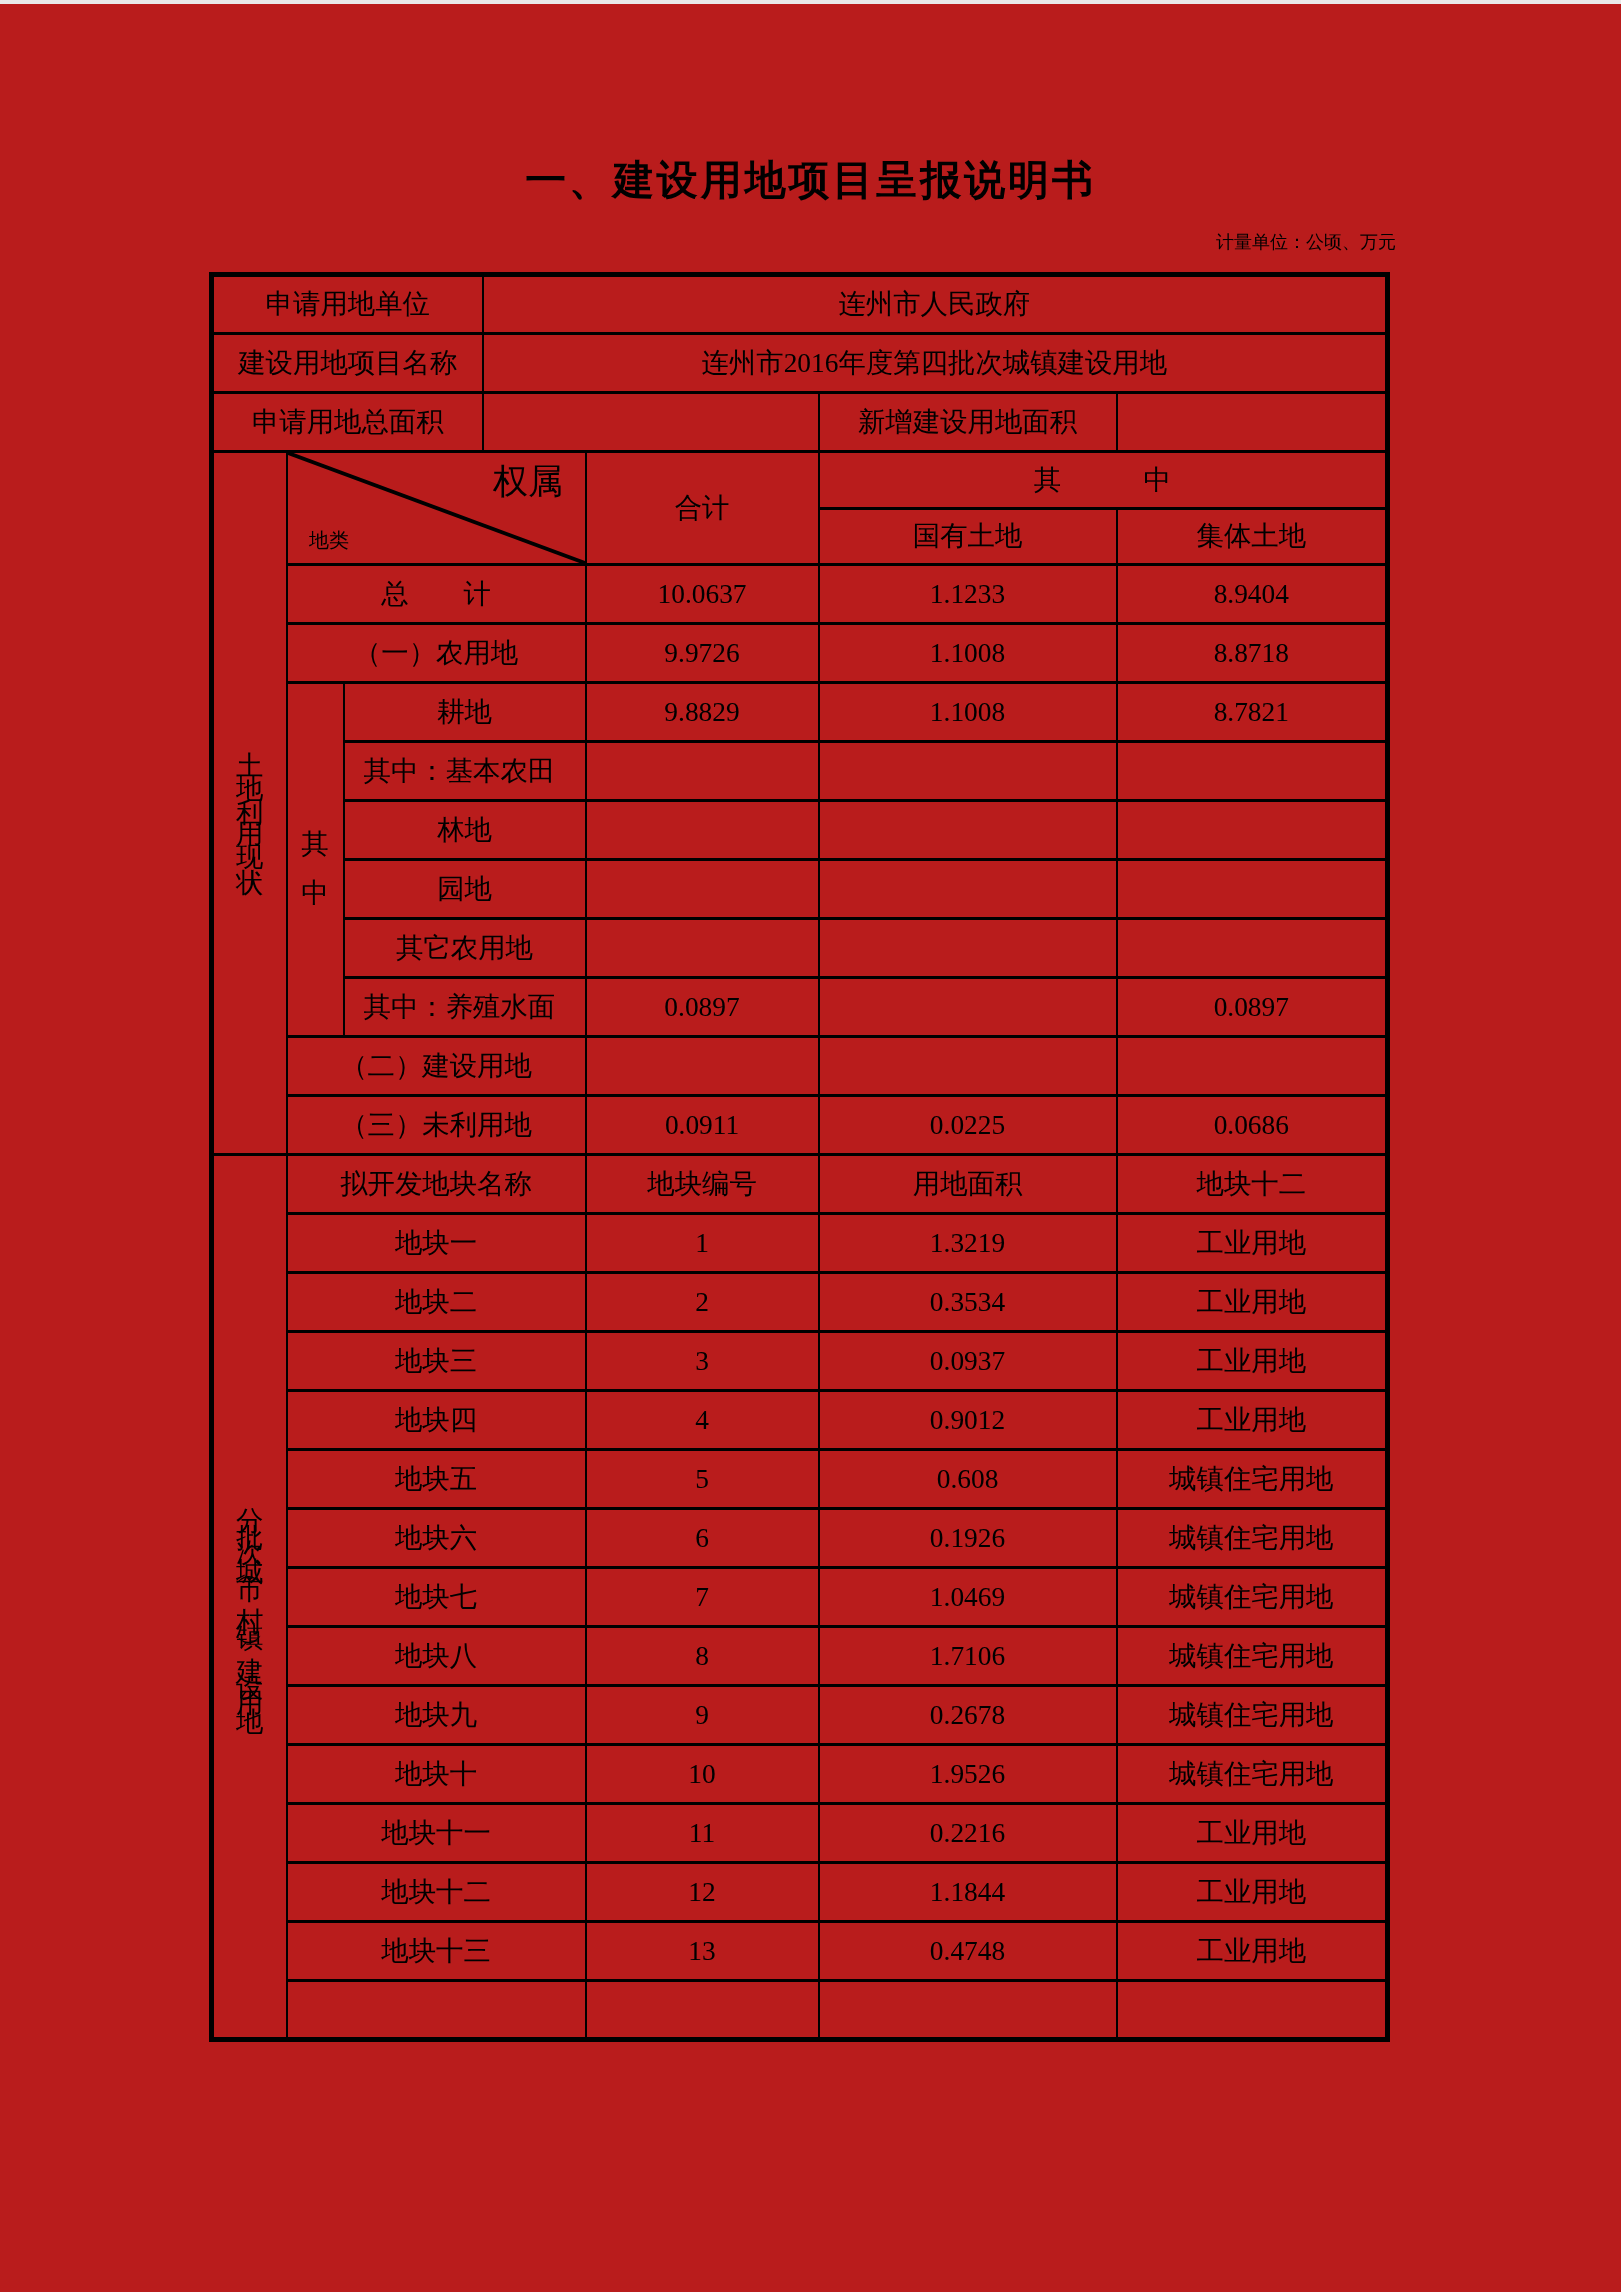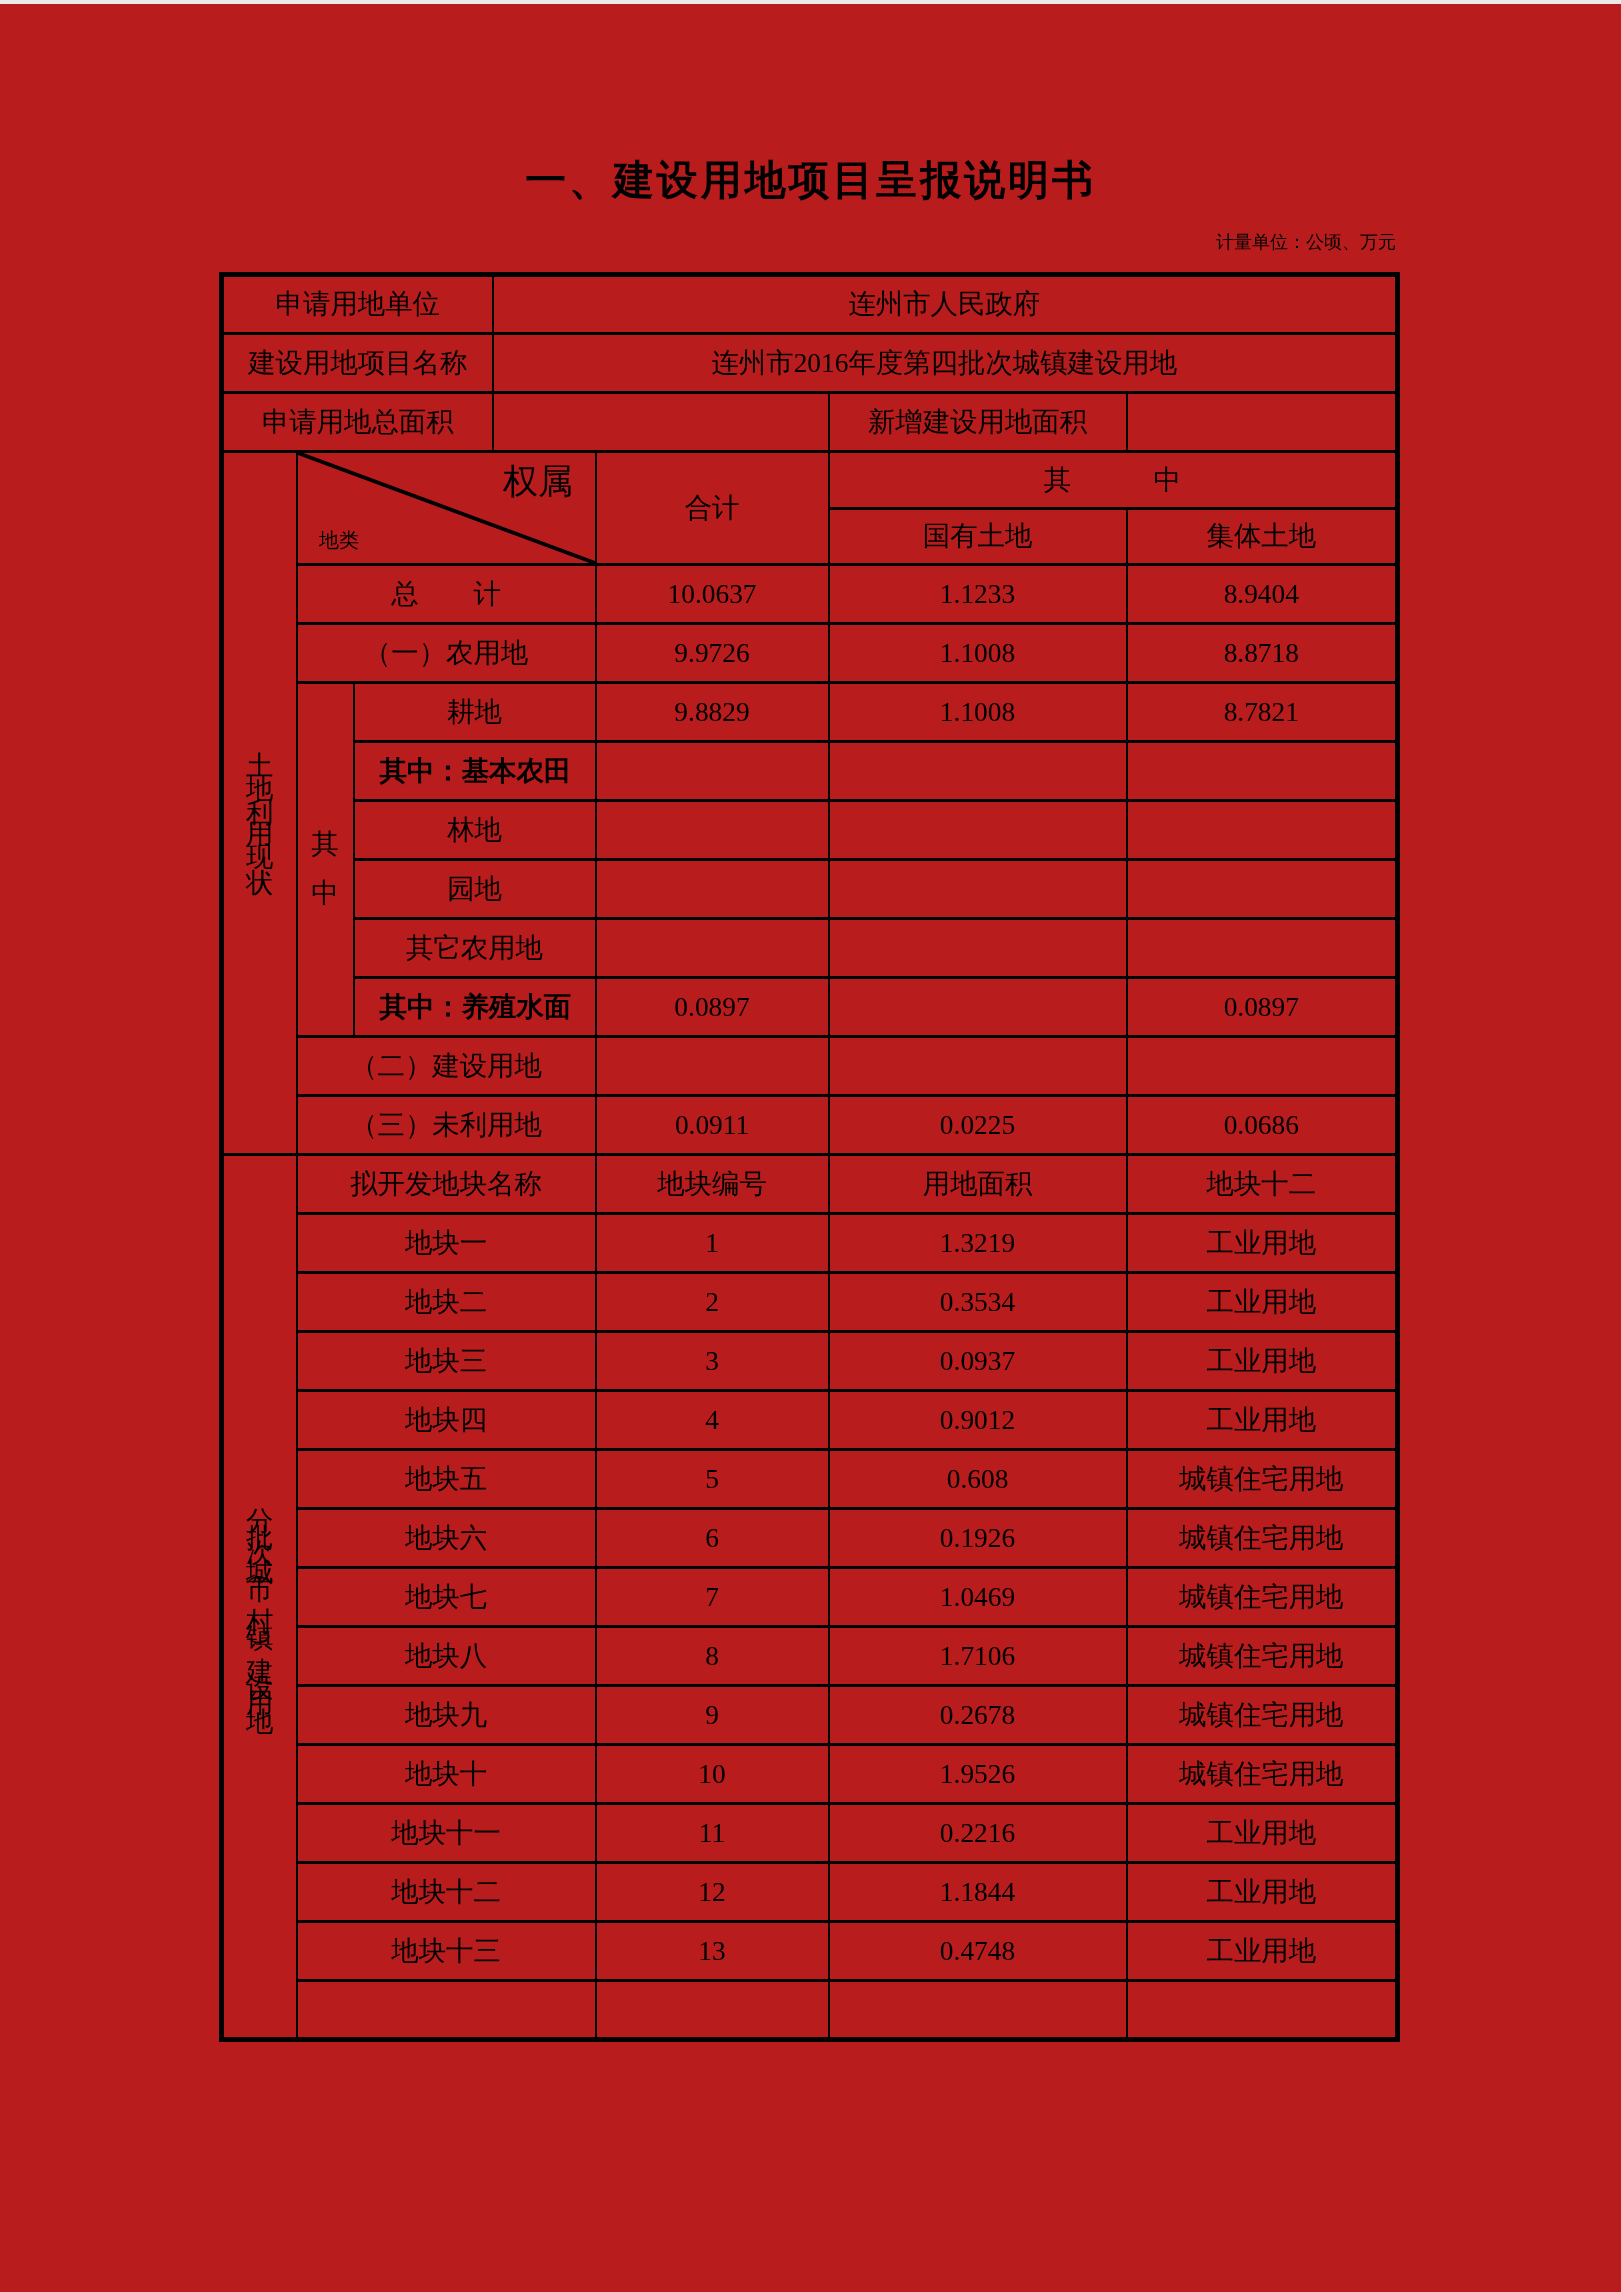--- a/index.html
+++ b/index.html
@@ -26,21 +26,21 @@
     letter-spacing: 2.9px;
   }
   .unit-note {
     position: absolute;
     top: 226px;
     right: 225px;
     font-size: 18px;
   }
   table.main {
     position: absolute;
-    left: 219px;
+    left: 209px;
     top: 268px;
     width: 1176px;
     border-collapse: collapse;
     table-layout: fixed;
     border: 5.9px solid #000;
   }
   table.main tr { height: 59px; }
   table.main tr.hdr-top { height: 57px; }
   table.main tr.hdr-bot { height: 56px; }
   table.main td {
@@ -48,21 +48,21 @@
     border-bottom: 3.9px solid #000;
     border-left: 2.9px solid #000;
     border-right: 2.9px solid #000;
     text-align: center;
     vertical-align: middle;
     font-size: 27.4px;
     padding: 0 3.9px;
     overflow: hidden;
     line-height: 1.1;
   }
-  table.main td.left { text-align: left; padding-left: 25px; font-weight: bold; }
+  table.main td.left { text-align: left; padding-left: 19px; }
   td.vert { padding: 0; }
   td.vert .vtext {
     display: inline-block;
     writing-mode: vertical-rl;
     text-orientation: mixed;
     white-space: nowrap;
   }
   .vtext.v-landuse { letter-spacing: 23.5px; }
   .vtext.v-qizhong { letter-spacing: 48px; }
   .vtext.v-parcels { letter-spacing: 16.7px; }

